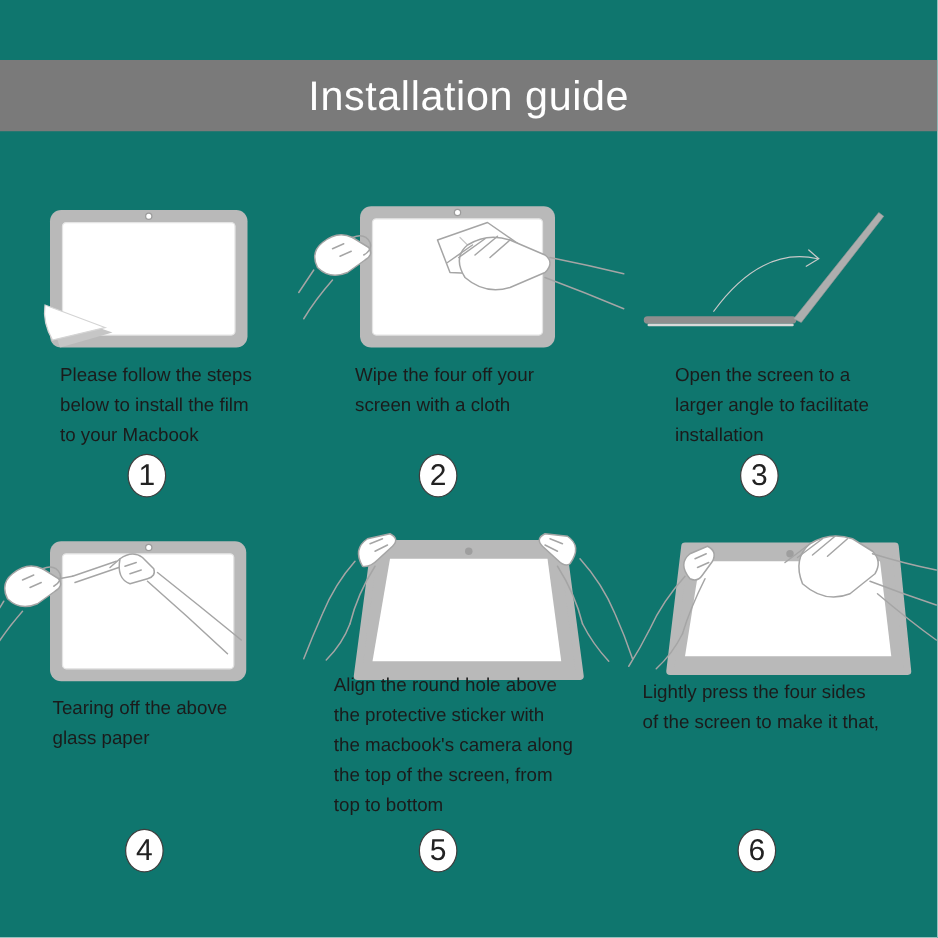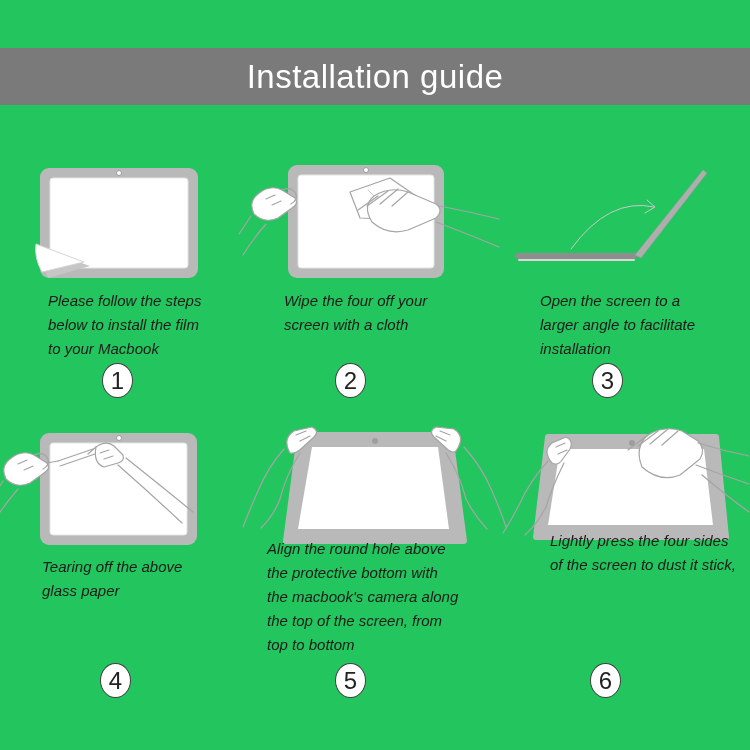--- a/index.html
+++ b/index.html
@@ -1,29 +1,29 @@
 <!DOCTYPE html>
 <html><head>
 <meta charset="utf-8">
 <style>
   html,body{margin:0;padding:0;background:#fff;}
   .canvas{
-    position:relative;width:750px;height:750px;background:#22c55e;
+    position:relative;width:750px;height:750px;background:#0f766e;
     font-family:"Liberation Sans", sans-serif;overflow:hidden;
   }
   .banner{
     position:absolute;left:0;top:48px;width:750px;height:57px;
     background:#7a7a7a;display:flex;align-items:center;justify-content:center;
   }
   .banner-title{
     color:#ffffff;font-size:33px;font-weight:400;letter-spacing:0.5px;
   }
   .illus{position:absolute;overflow:visible;}
   .step-text{
-    position:absolute;color:#1b1b1b;font-size:15px;line-height:24px;font-style:italic;
+    position:absolute;color:#1b1b1b;font-size:15px;line-height:24px;
   }
   .step-text div{height:24px;white-space:nowrap;}
   .num-badge{
     position:absolute;width:31px;height:35px;border:1.5px solid #3e3e3e;
     border-radius:50%;display:flex;align-items:center;justify-content:center;
     color:#222222;font-size:24px;font-weight:400;box-sizing:border-box;
     background:#ffffff;
   }
   svg .frame{fill:#b9b9b9;}
   svg .screen{fill:#ffffff;stroke:#e4e4e4;stroke-width:1;}
@@ -170,28 +170,28 @@
   <div class="num-badge" style="left:592px;top:363px;">
     <span>3</span>
   </div>
 
   <div class="step-text" style="left:42px;top:555px;">
     <div>Tearing off the above</div>
     <div>glass paper</div>
   </div>
   <div class="step-text" style="left:267px;top:537px;">
     <div>Align the round hole above</div>
-    <div>the protective bottom with</div>
+    <div>the protective sticker with</div>
     <div>the macbook's camera along</div>
     <div>the top of the screen, from</div>
     <div>top to bottom</div>
   </div>
-  <div class="step-text" style="left:514px;top:529px;margin-left:36px;">
+  <div class="step-text" style="left:514px;top:542px;">
     <div>Lightly press the four sides</div>
-    <div>of the screen to dust it stick,</div>
+    <div>of the screen to make it that,</div>
   </div>
 
   <div class="num-badge" style="left:100px;top:663px;">
     <span>4</span>
   </div>
   <div class="num-badge" style="left:335px;top:663px;">
     <span>5</span>
   </div>
   <div class="num-badge" style="left:590px;top:663px;">
     <span>6</span>

